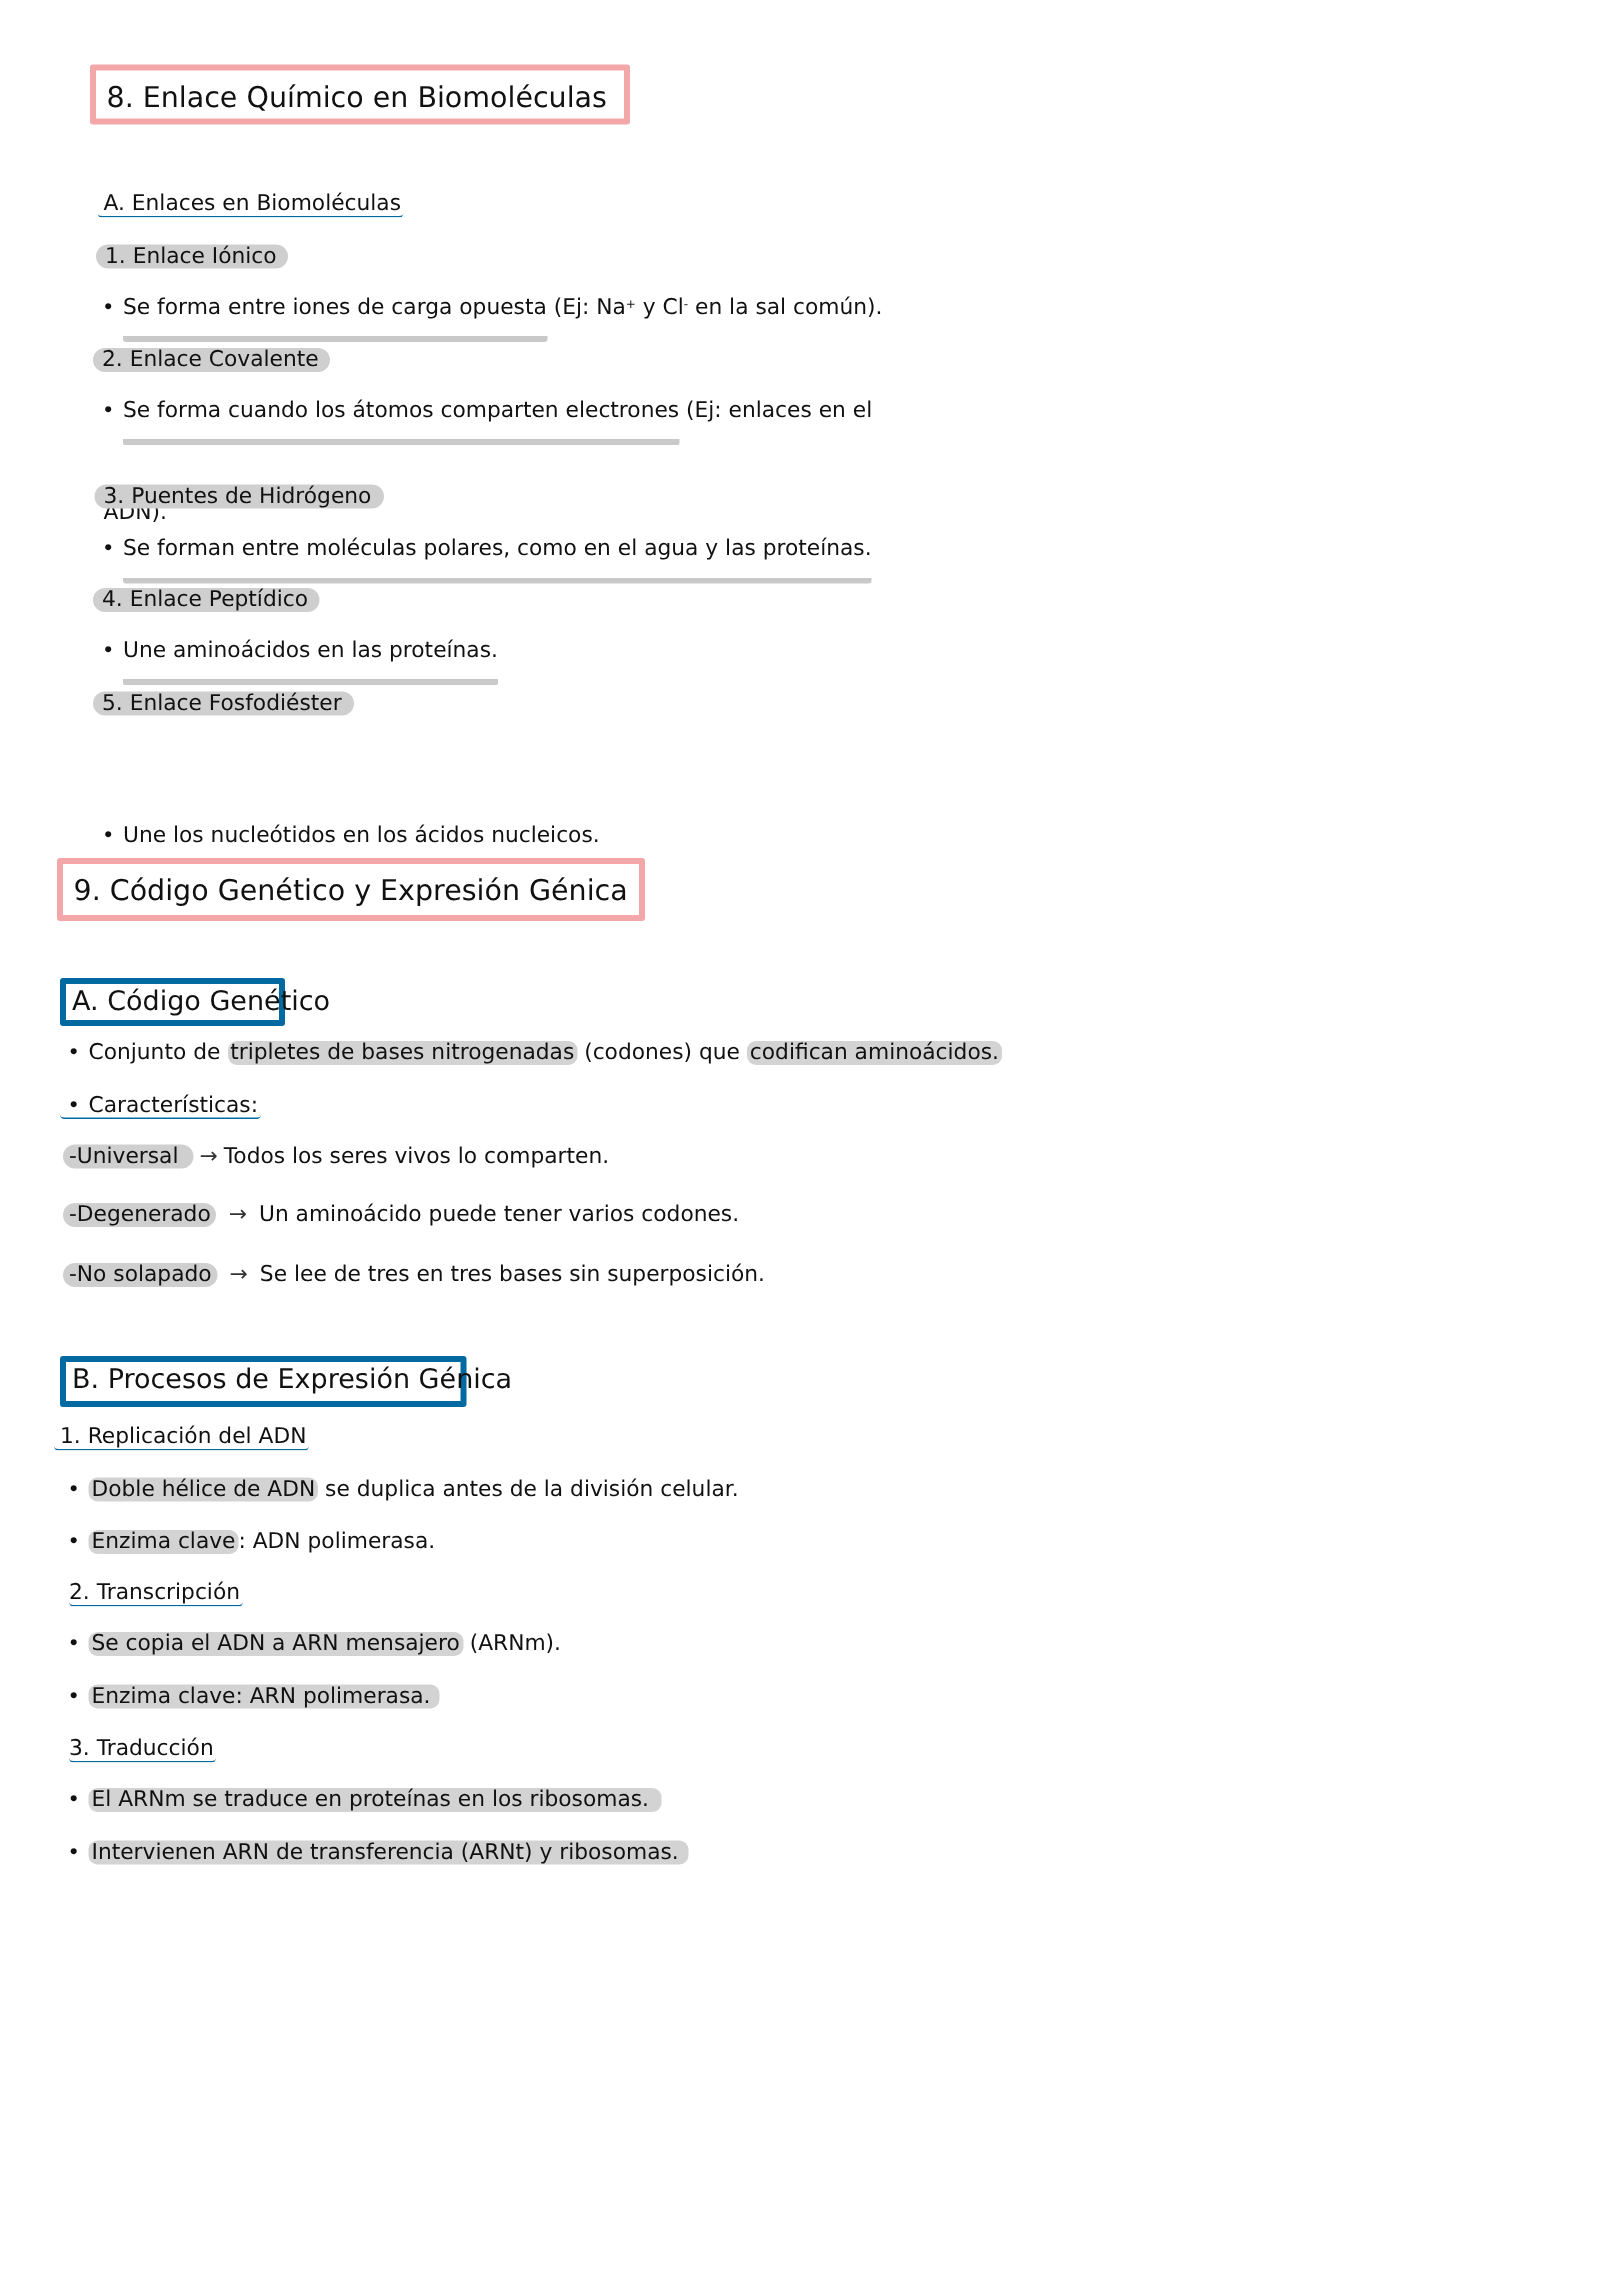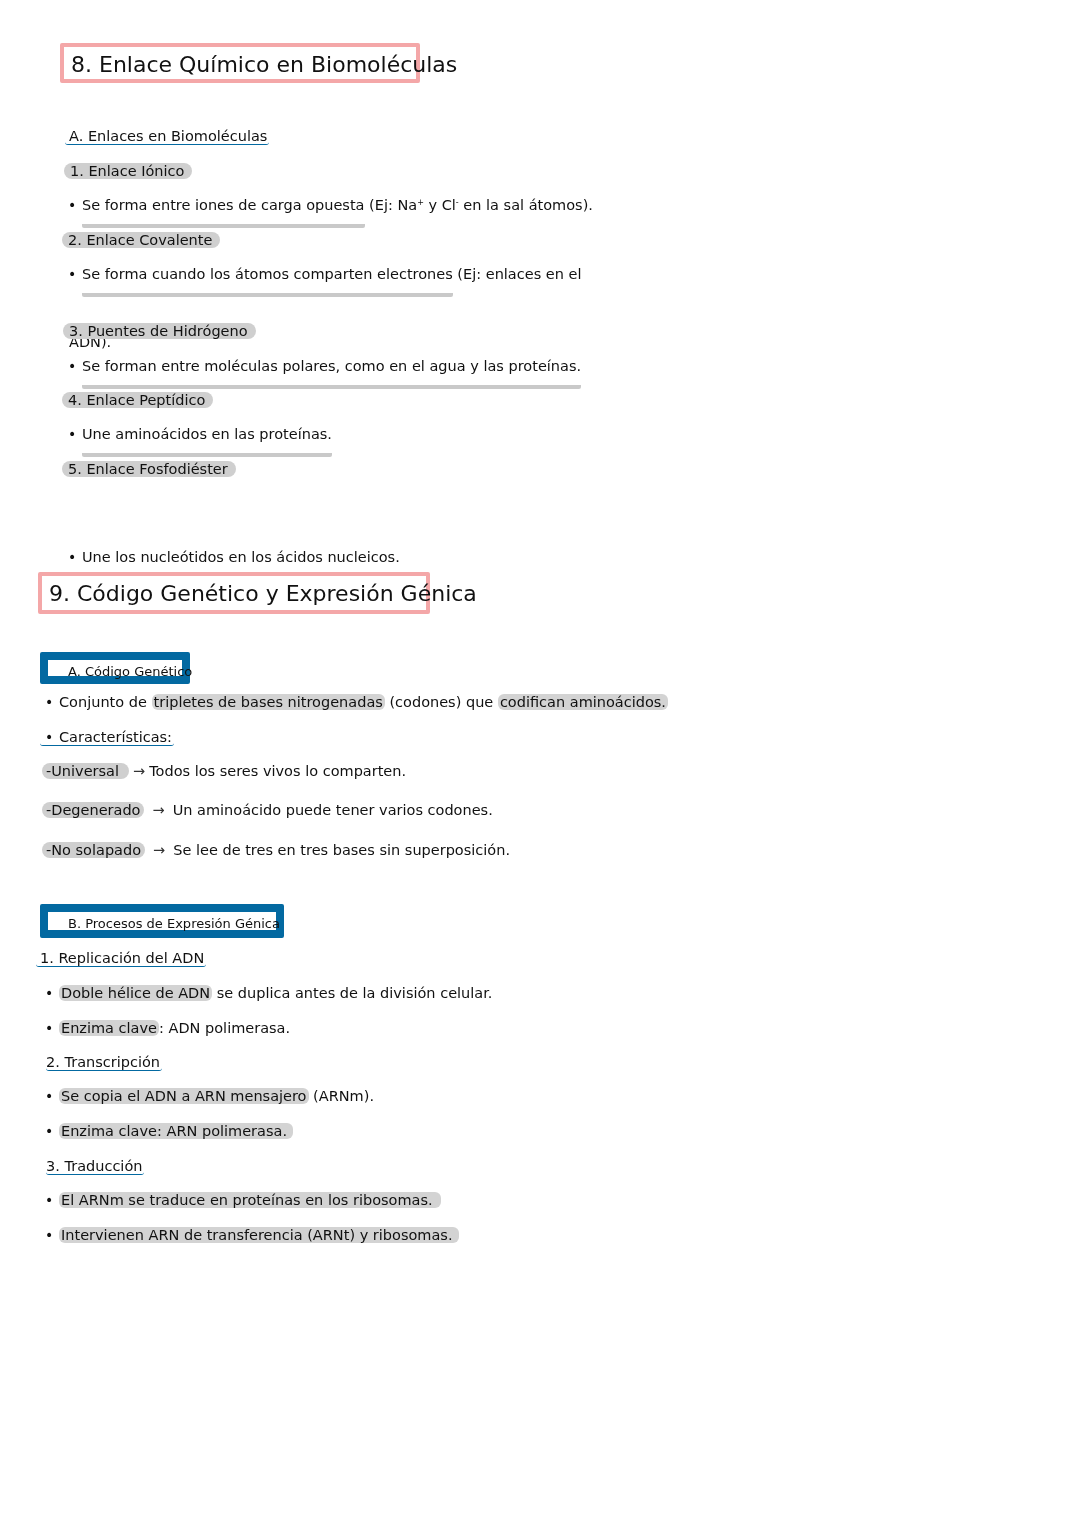--- a/index.html
+++ b/index.html
@@ -7,29 +7,29 @@
     width: 1080px; height: 1527px; position: relative; overflow: hidden;
     font-family: "DejaVu Sans", sans-serif; color: #111111;
     font-size: 14.5px;
   }
   .abs { position: absolute; white-space: nowrap; line-height: 20px; }
 
   
   .title-box {
     position: absolute; border: 4px solid #f4a7a8; border-radius: 2px;
     background: #ffffff; box-sizing: border-box;
-    font-size: 22px; line-height: 30px; padding: 3px 7px;
+    font-size: 19px; line-height: 30px; padding: 3px 7px;
     white-space: nowrap;
   }
 
   
   .sub-box {
-    position: absolute; border: 8px solid #0369a1; border-radius: 2px;
+    position: absolute; border: 4px solid #0369a1; border-radius: 2px;
     background: #ffffff; box-sizing: border-box;
-    font-size: 13px; line-height: 20px; padding: 2px 20px;
+    font-size: 18px; line-height: 20px; padding: 2px 4px;
     white-space: nowrap;
   }
 
   
   .u-pink {
     border-bottom: 1px solid #0369a1; border-radius: 0 0 3px 3px;
     padding-bottom: 0px;
   }
   
   .u-gray {
@@ -56,21 +56,21 @@
 </div>
 
 <div class="abs" style="left:69px; top:126px;">
   <span class="u-pink" style="padding-right:2px; margin-left:-4px; padding-left:4px;">A. Enlaces en Biomoléculas</span>
 </div>
 
 <div class="abs" style="left:64px; top:161px;">
   <span class="pill">1. Enlace Iónico</span>
 </div>
 <div class="abs" style="left:68px; top:195px;">
-  <span class="bullet">•</span><span class="u-gray">Se forma entre iones de carga opuesta</span><span> (Ej: Na</span><sup>+</sup><span> y Cl</span><sup>-</sup><span> en la sal átomos).</span>
+  <span class="bullet">•</span><span class="u-gray">Se forma entre iones de carga opuesta</span><span> (Ej: Na</span><sup>+</sup><span> y Cl</span><sup>-</sup><span> en la sal común).</span>
 </div>
 
 <div class="abs" style="left:62px; top:230px;">
   <span class="pill">2. Enlace Covalente</span>
 </div>
 <div class="abs" style="left:68px; top:264px;">
   <span class="bullet">•</span><span class="u-gray">Se forma cuando los átomos comparten electrones</span><span> (Ej: enlaces en el</span>
 </div>
 <div class="abs" style="left:69px; top:287px;margin-top:45px;">
   <span>ADN).</span>
@@ -118,21 +118,21 @@
 </div>
 
 <div class="abs" style="left:42px; top:800px;">
   <span class="pill" style="padding:0 4px 0 4px;">-Degenerado</span><span class="arrow" style="padding:0 8px;">→</span><span>Un aminoácido puede tener varios codones.</span>
 </div>
 
 <div class="abs" style="left:42px; top:840px;">
   <span class="pill" style="padding:0 4px 0 4px;">-No solapado</span><span class="arrow" style="padding:0 8px;">→</span><span>Se lee de tres en tres bases sin superposición.</span>
 </div>
 
-<div class="sub-box" style="left:40px; top:904px; width:244px; height:34px;">
+<div class="sub-box" style="left:40px; top:904px; width:271px; height:34px;">
   <span>B. Procesos de Expresión Génica</span>
 </div>
 
 <div class="abs" style="left:40px; top:948px;">
   <span class="u-pink" style="margin-left:-4px; padding-left:4px; padding-right:2px;">1. Replicación del ADN</span>
 </div>
 <div class="abs" style="left:45px; top:983px;">
   <span class="bullet">•</span><span class="hl">Doble hélice de ADN</span><span> se duplica antes de la división celular.</span>
 </div>
 <div class="abs" style="left:45px; top:1018px;">

